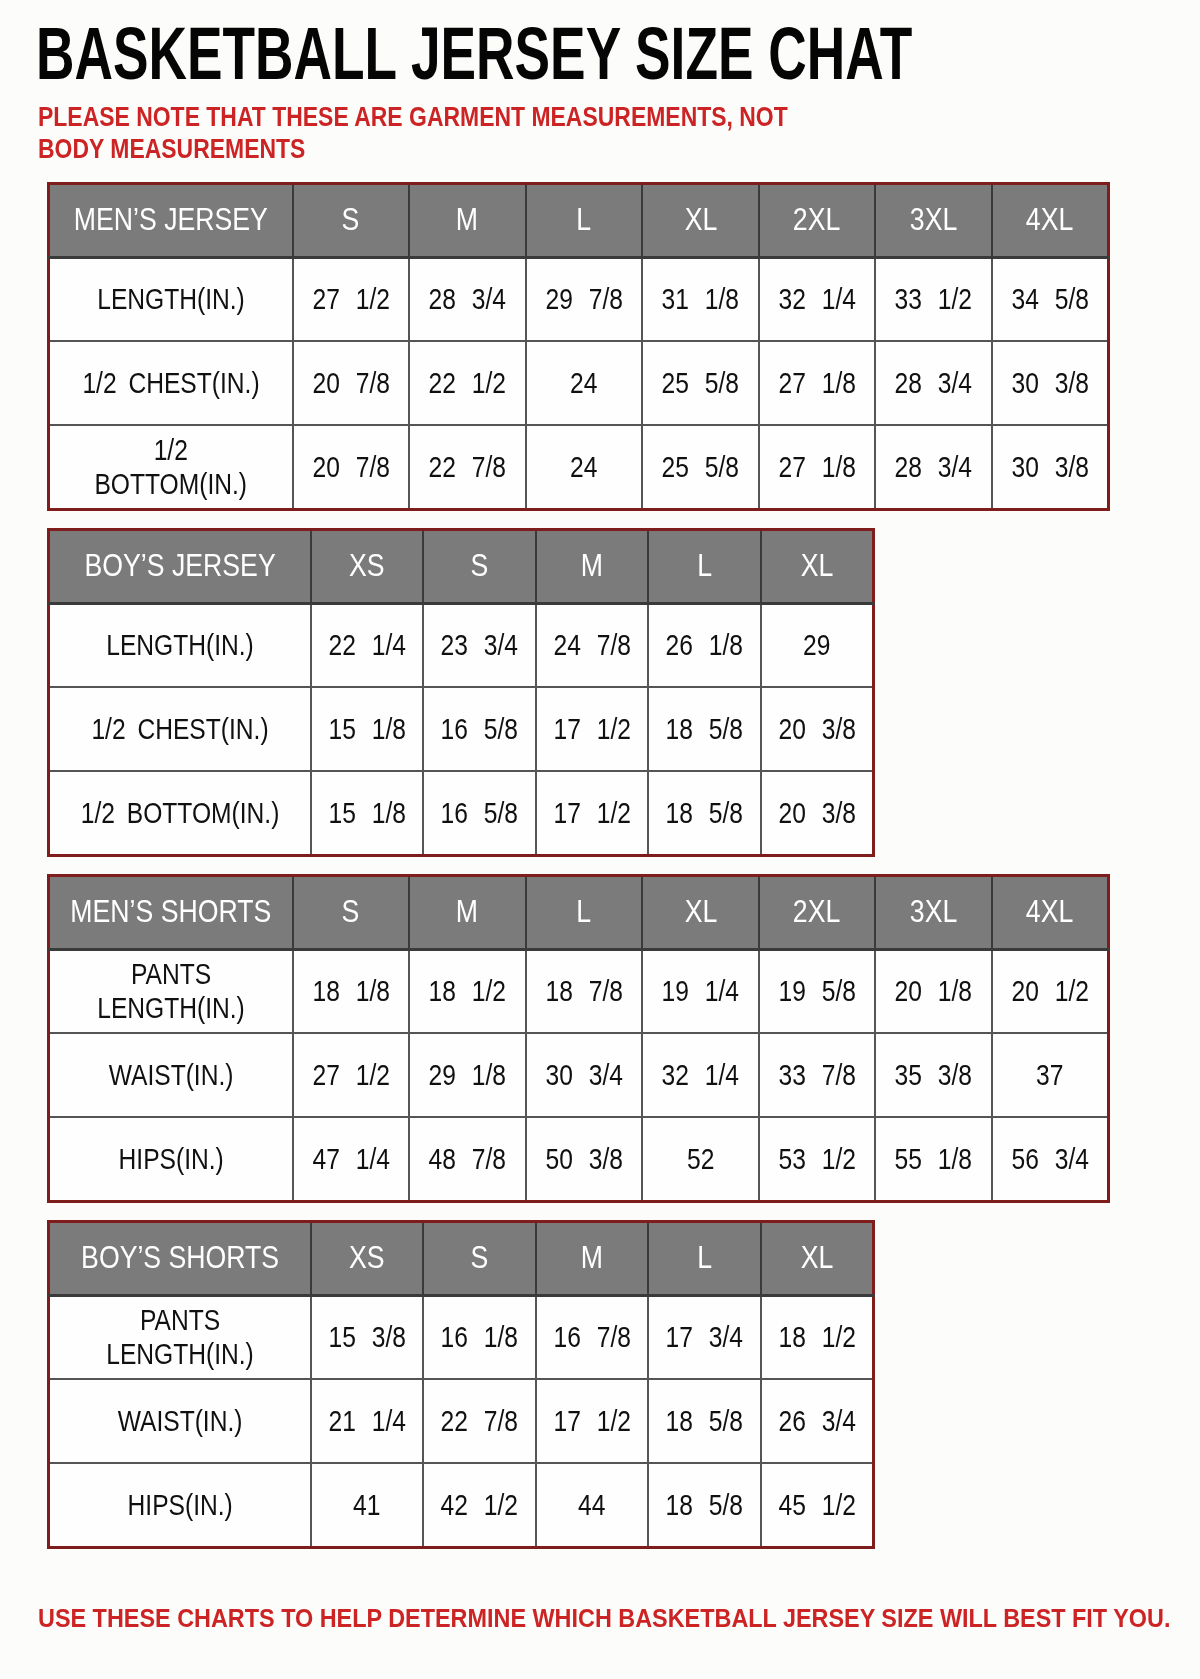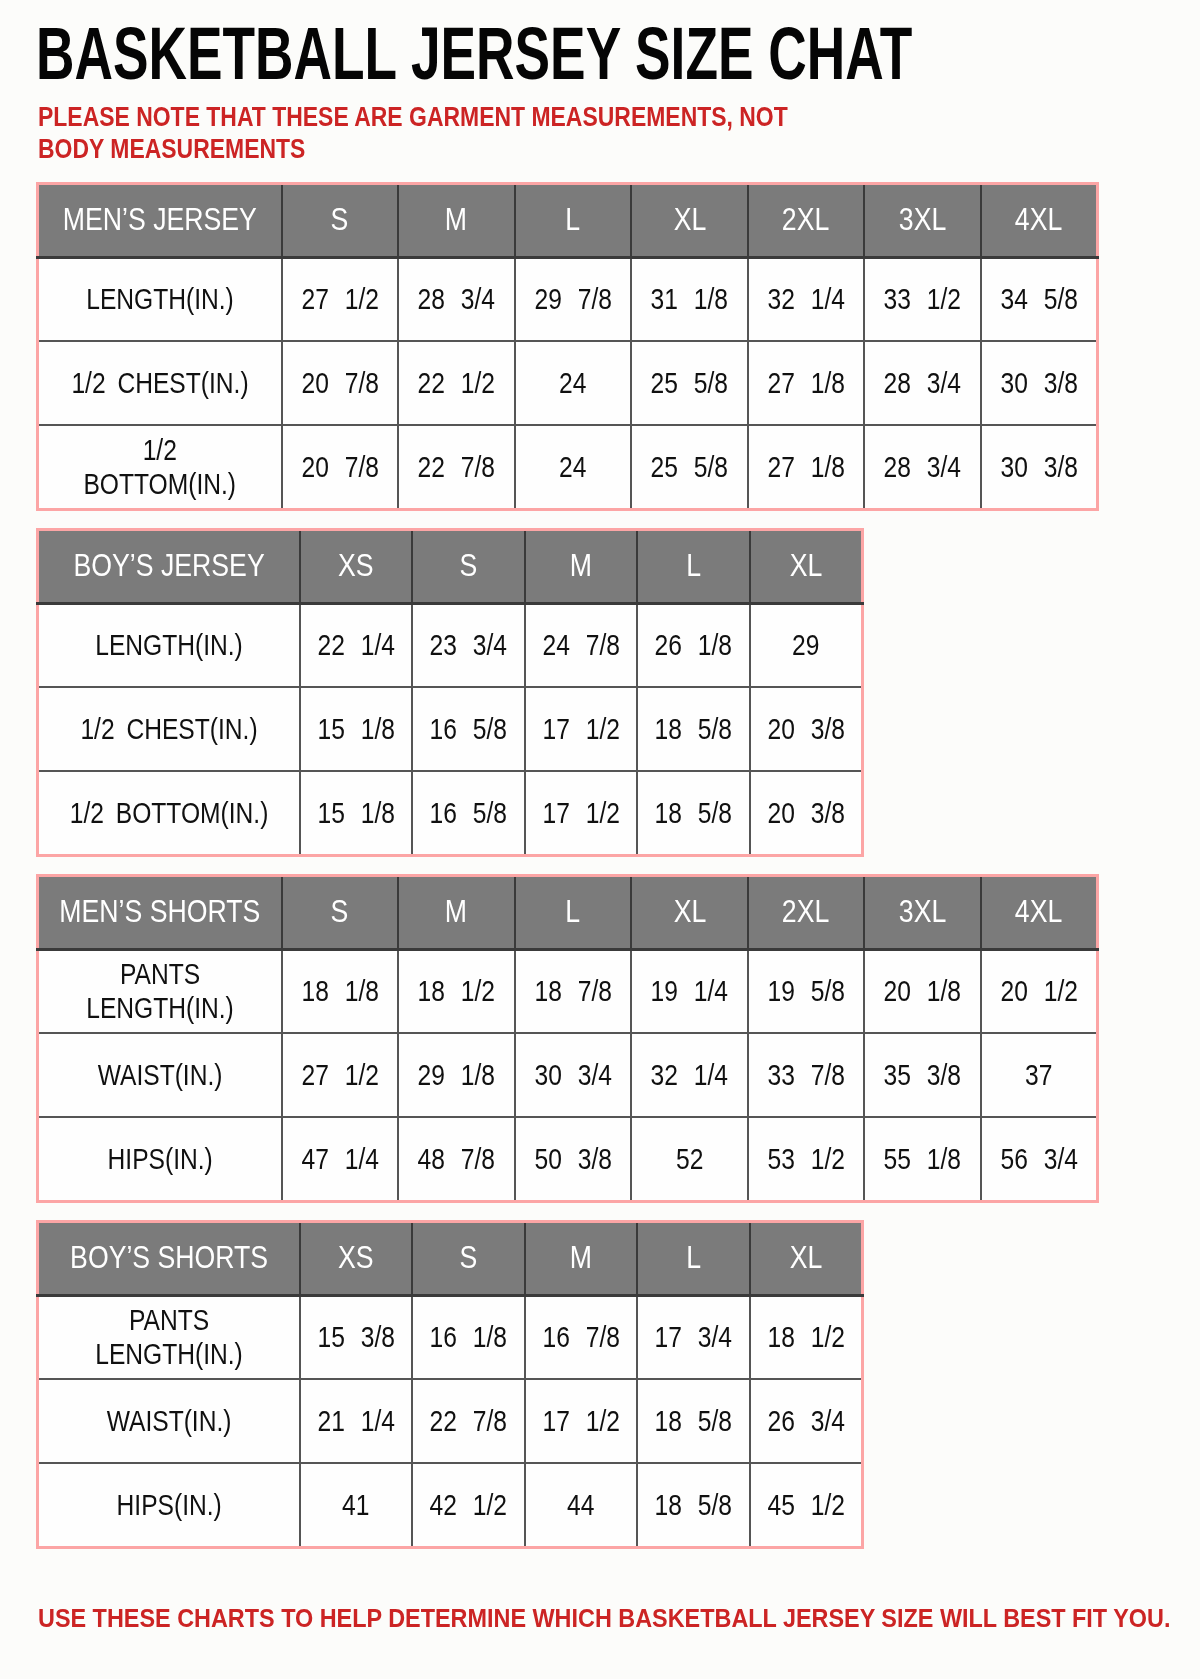--- a/index.html
+++ b/index.html
@@ -31,22 +31,22 @@
     line-height: 1.18;
     font-weight: bold;
     color: #cc2424;
     transform: scale(0.85, 1);
     transform-origin: left top;
   }
   .size-table {
     border-collapse: collapse;
     table-layout: fixed;
     background: #22c55e;
-    border: 3px solid #fca5a5;
-    margin: 0 0 17px 0;
+    border: 3px solid #7f1d1d;
+    margin: 0 0 17px 11px;
   }
   .size-table.wide { width: 1060px; }
   .size-table.narrow { width: 825px; padding-left: 42px; }
   .size-table th, .size-table td {
     border: 2px solid #555555;
     text-align: center;
     vertical-align: middle;
     padding: 0;
     overflow: hidden;
   }

